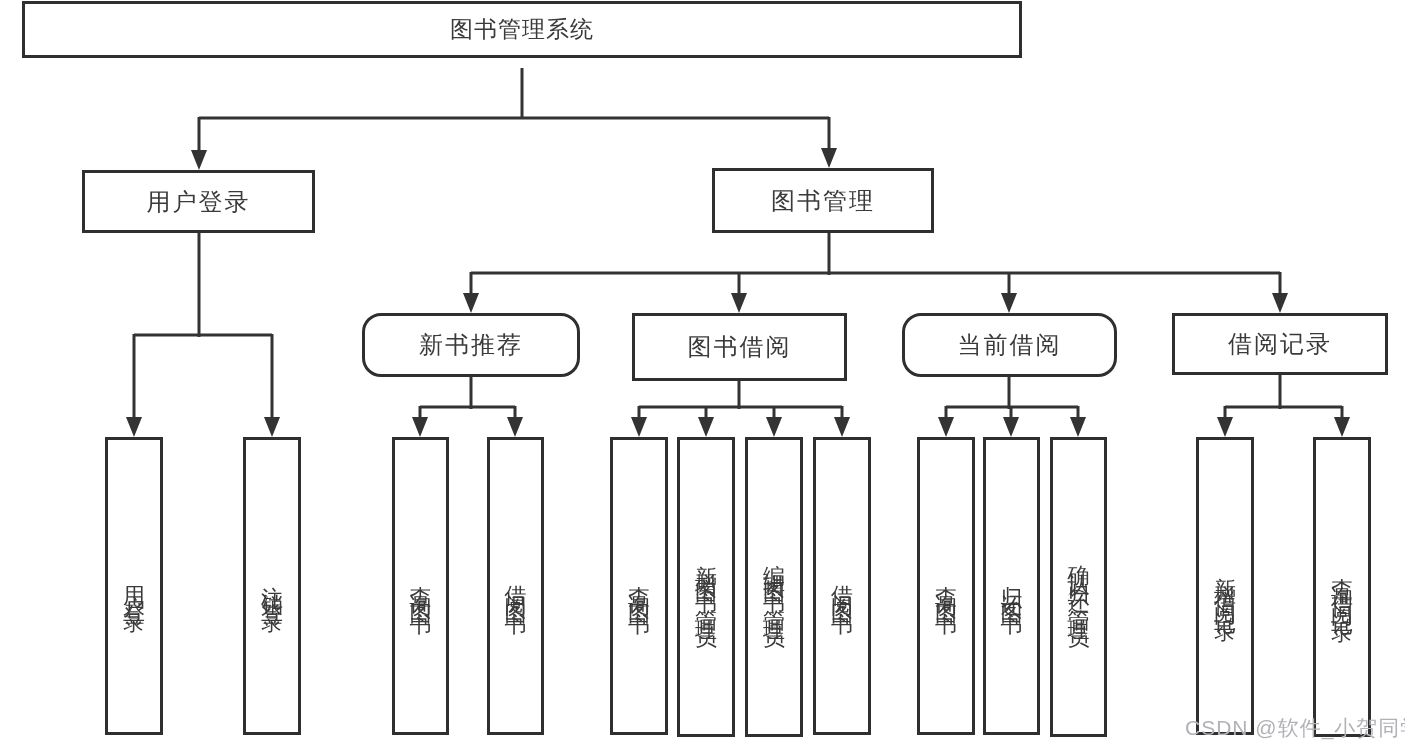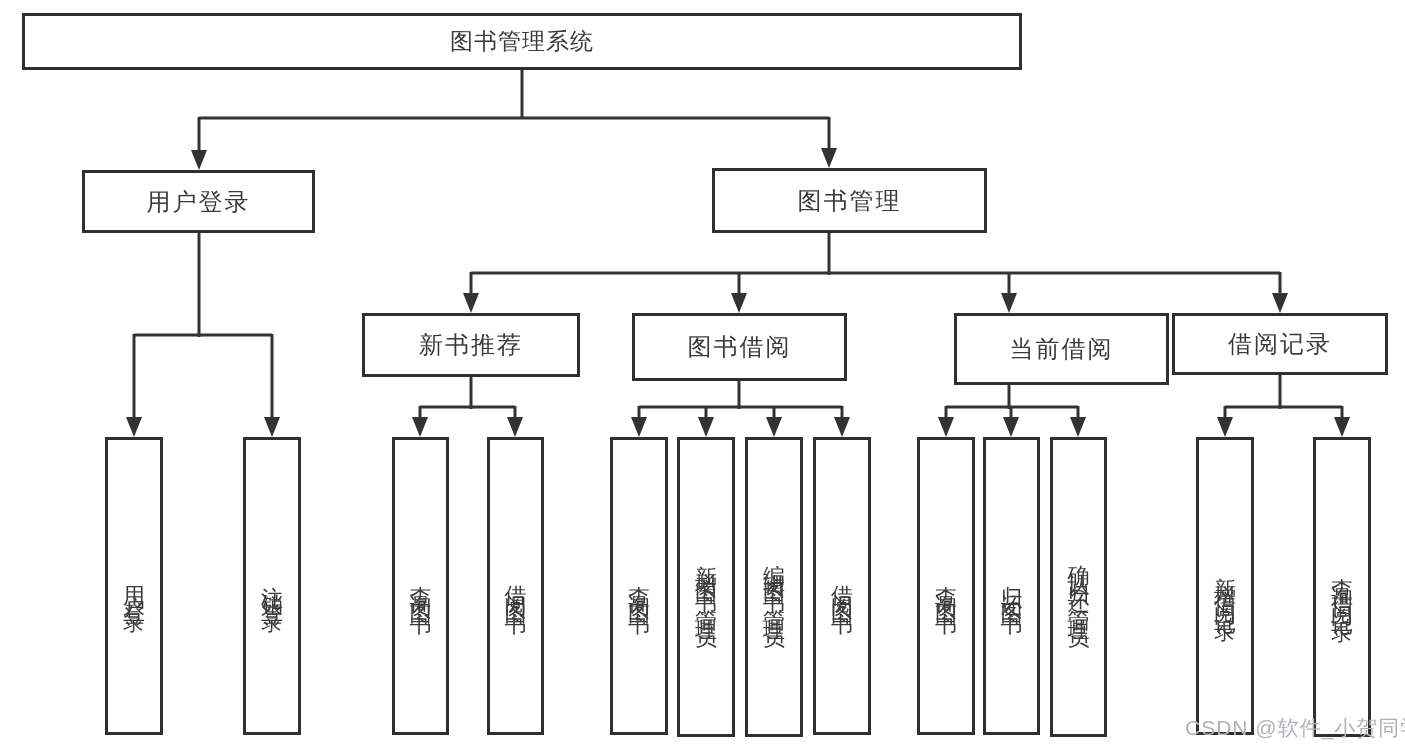--- a/index.html
+++ b/index.html
@@ -127,38 +127,38 @@
       <path d="M1225,407 H1342"></path>
       <path d="M1225,406 V419"></path>
       <path d="M1342,406 V419"></path>
     </g>
     <g fill="#333333" stroke="none">
       <polygon points="1217,417 1233,417 1225,437"></polygon>
       <polygon points="1334,417 1350,417 1342,437"></polygon>
     </g>
   </svg>
 
-  <div class="node hbox rootbox" style="left:22px;top:13px;width:1000px;height:57px;">
+  <div class="node hbox rootbox" style="left:22px;top:1px;width:1000px;height:57px;">
     <span>图书管理系统</span>
   </div>
 
   <div class="node hbox" style="left:82px;top:170px;width:233px;height:63px;">
     <span>用户登录</span>
   </div>
-  <div class="node hbox" style="left:712px;top:168px;width:275px;height:65px;">
+  <div class="node hbox" style="left:712px;top:168px;width:222px;height:65px;">
     <span>图书管理</span>
   </div>
 
-  <div class="node hbox" style="left:362px;top:313px;width:218px;height:64px;">
+  <div class="node hbox" style="left:362px;top:313px;width:218px;height:64px;border-radius:19px;">
     <span>新书推荐</span>
   </div>
   <div class="node hbox" style="left:632px;top:313px;width:215px;height:68px;">
     <span>图书借阅</span>
   </div>
-  <div class="node hbox" style="left:954px;top:313px;width:215px;height:72px;">
+  <div class="node hbox" style="left:902px;top:313px;width:215px;height:64px;border-radius:19px;">
     <span>当前借阅</span>
   </div>
   <div class="node hbox" style="left:1172px;top:313px;width:216px;height:62px;">
     <span>借阅记录</span>
   </div>
 
   <div class="node vbox" style="left:105px;top:437px;width:58px;height:298px;">
     <span class="vtext">用户登录</span>
   </div>
   <div class="node vbox" style="left:243px;top:437px;width:58px;height:298px;">

